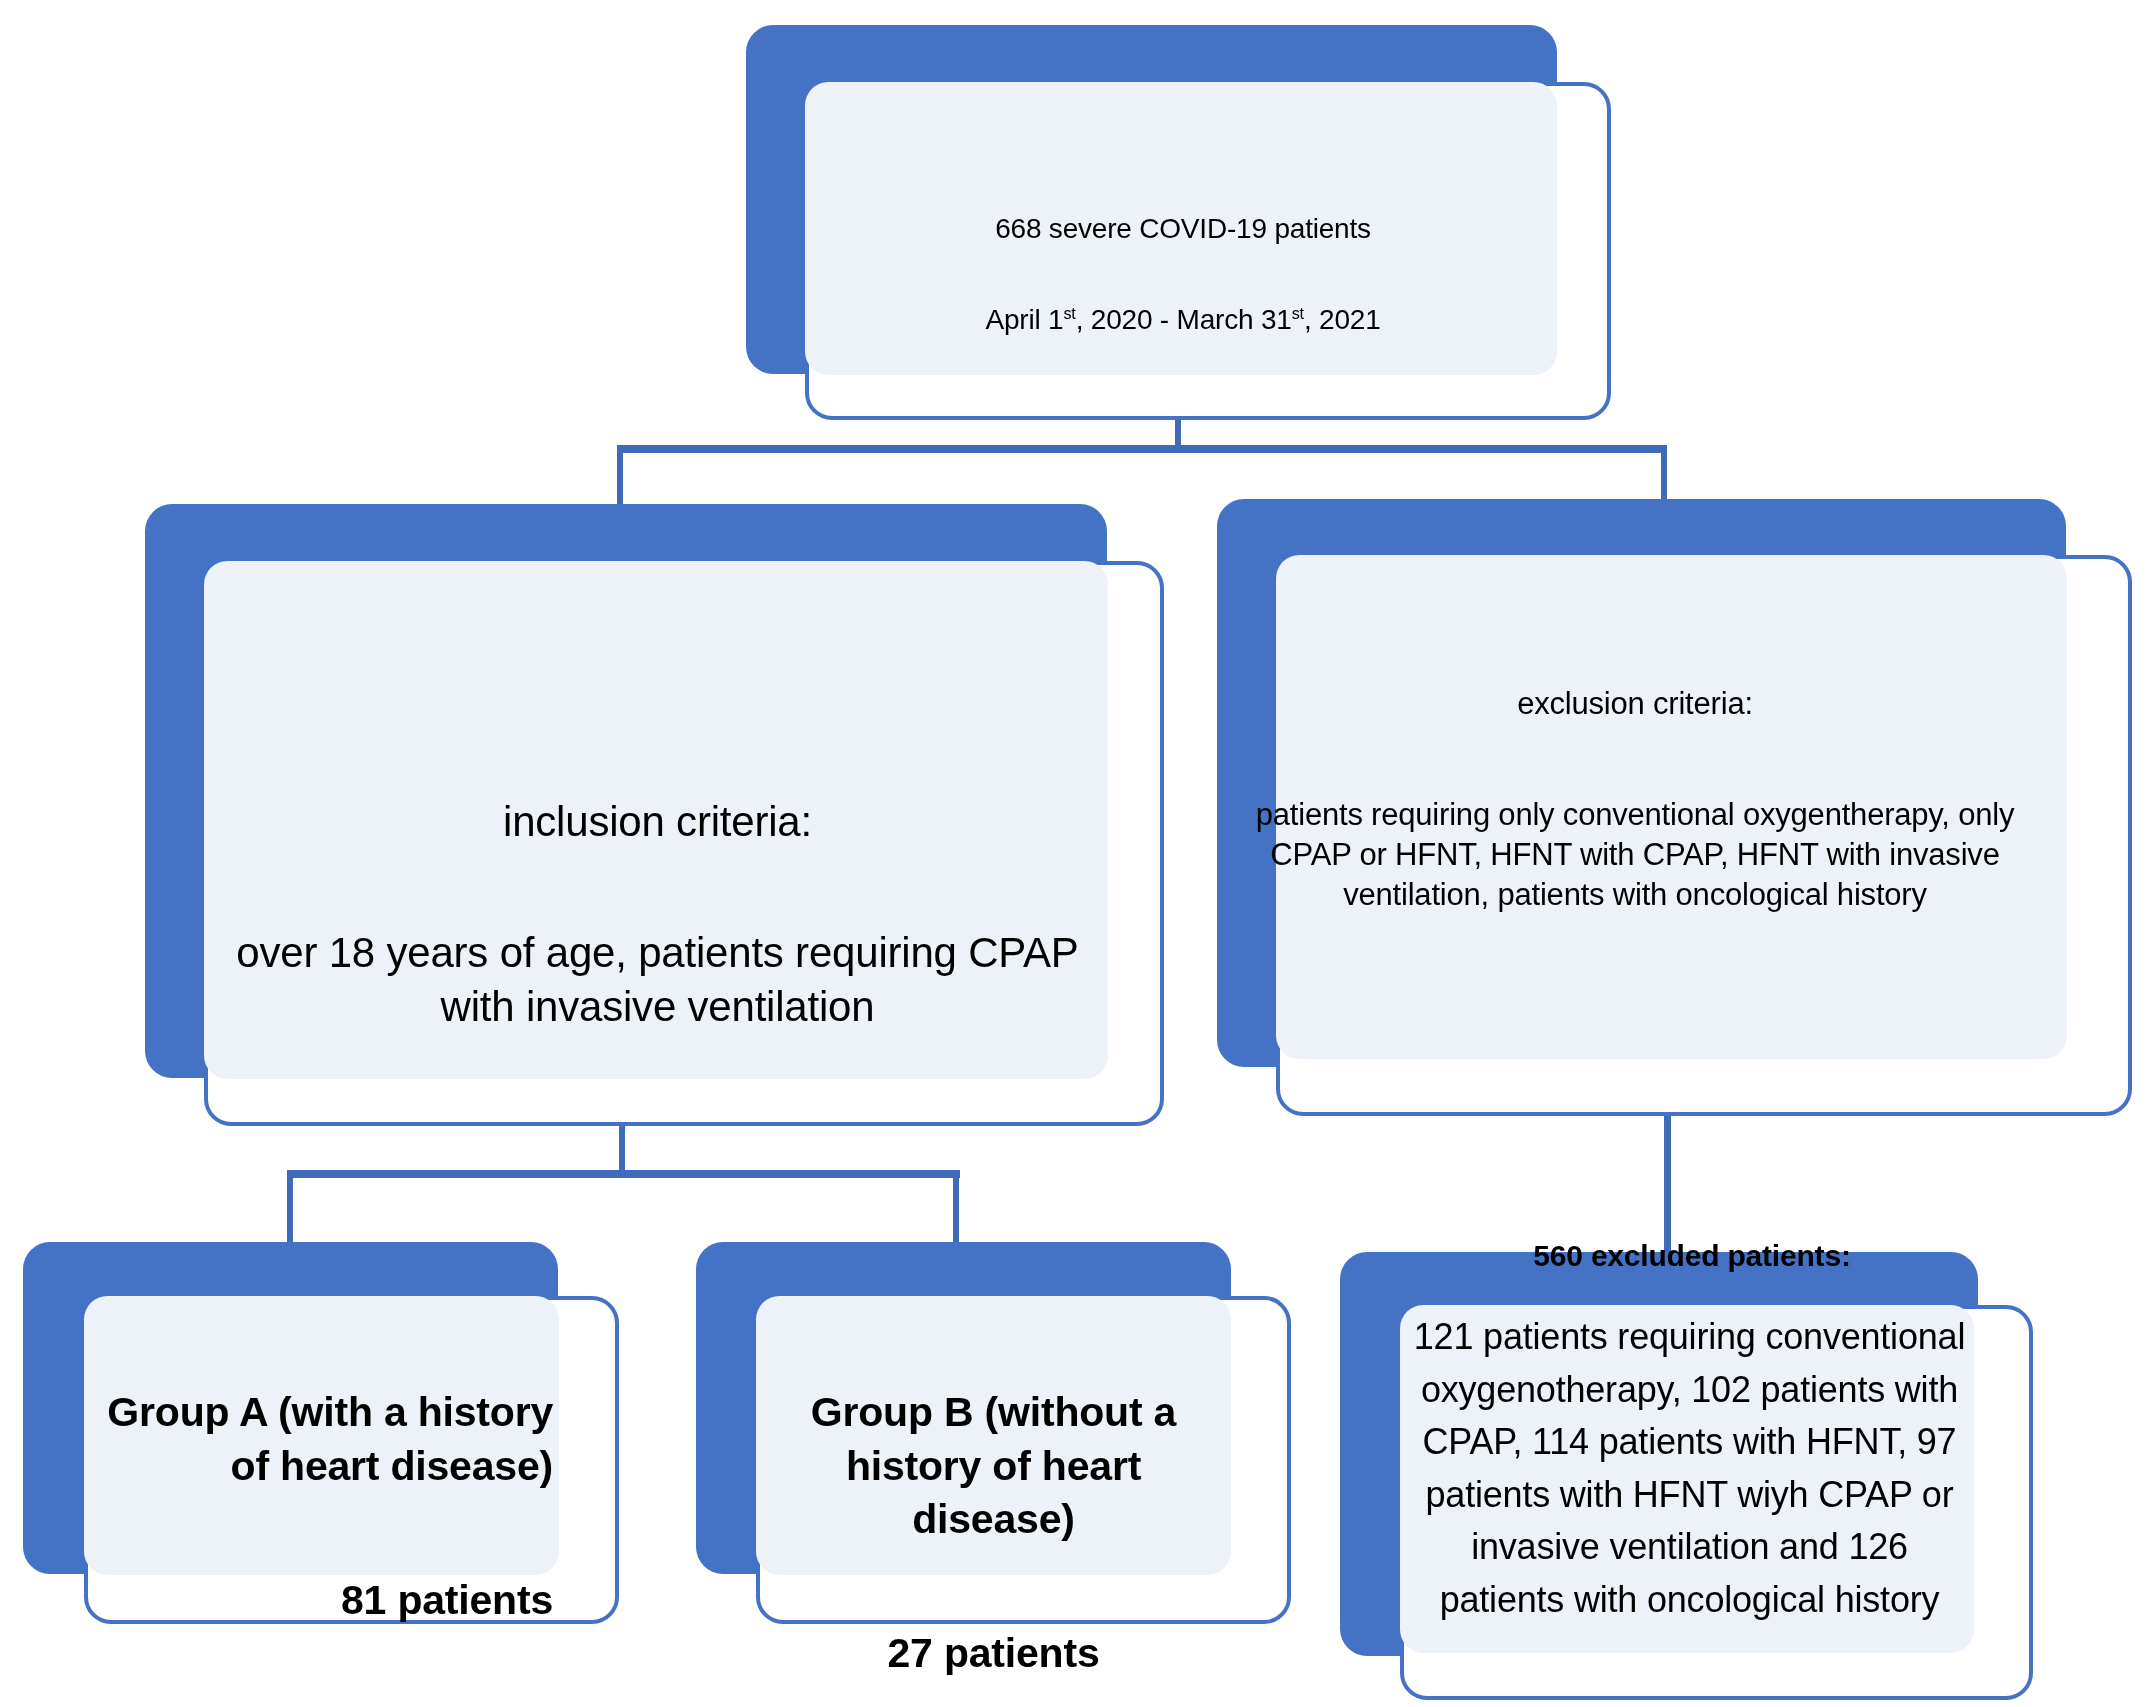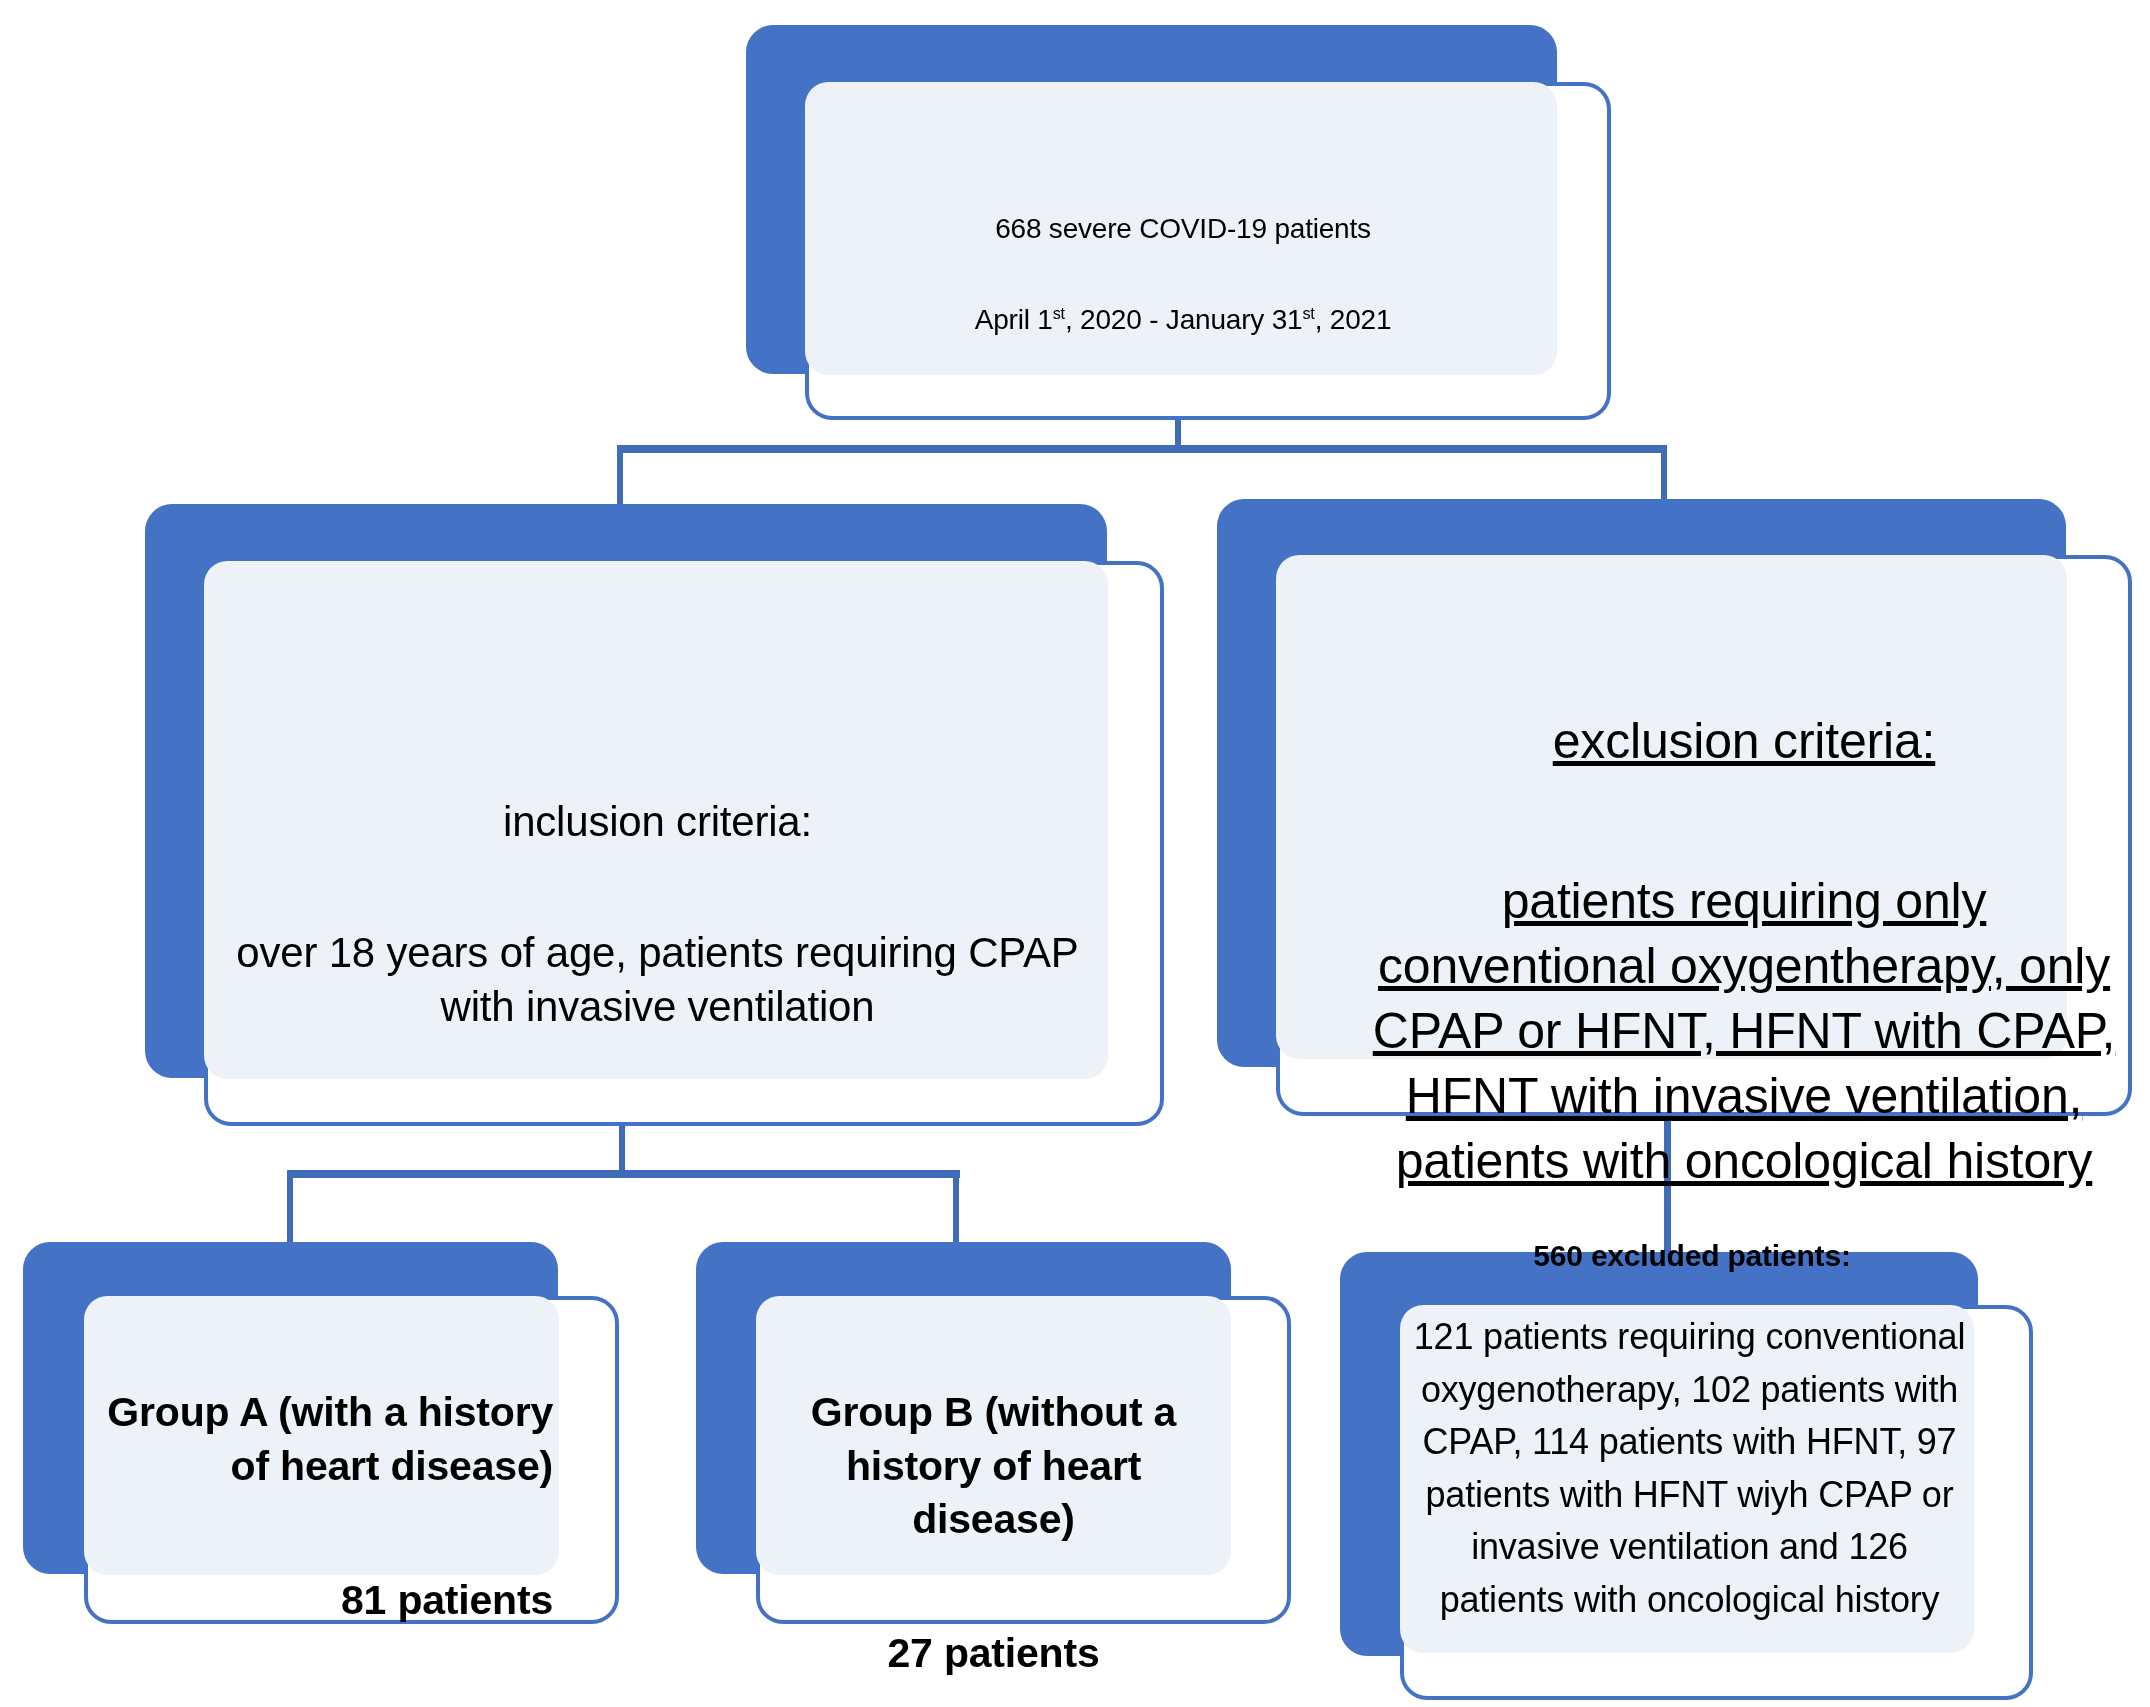--- a/index.html
+++ b/index.html
@@ -97,39 +97,39 @@
   <div class="conn conn-light" style="left:1665px; top:1048px; width:5.3px; height:70px;"></div>
 
   <div class="conn" style="left:1664px; top:1115px; width:7px; height:155px;"></div>
 
   <div class="node">
     <div class="shadow" style="left:746px; top:25px; width:811px; height:349px;"></div>
     <div class="card" style="left:805px; top:82px; width:806px; height:338px;"></div>
     <div class="panel" style="left:805px; top:82px; width:752px; height:293px;"></div>
     <div class="txt" style="left:816px; top:161px; width:734px; font-size:28px; line-height:1.62;">
       <div>668 severe COVID-19 patients</div>
-      <div><span>April 1</span><sup>st</sup><span>, 2020 - January 31</span><sup>st</sup><span>, 2021</span></div>
+      <div><span>April 1</span><sup>st</sup><span>, 2020 - March 31</span><sup>st</sup><span>, 2021</span></div>
     </div>
   </div>
 
   <div class="node">
     <div class="shadow" style="left:145px; top:504px; width:962px; height:574px;"></div>
     <div class="card" style="left:204px; top:561px; width:960px; height:565px;"></div>
     <div class="panel" style="left:204px; top:561px; width:904px; height:518px;"></div>
     <div class="txt" style="left:217px; top:740px; width:881px; font-size:42px;">
       <div style="margin-bottom:22px;">inclusion criteria:</div>
       <div>over 18 years of age, patients requiring CPAP with invasive ventilation</div>
     </div>
   </div>
 
   <div class="node">
     <div class="shadow" style="left:1217px; top:499px; width:849px; height:568px;"></div>
     <div class="card" style="left:1276px; top:555px; width:856px; height:561px;"></div>
     <div class="panel" style="left:1276px; top:555px; width:791px; height:504px;"></div>
-    <div class="txt" style="left:1358px; top:644px; width:772px; font-size:50px;text-decoration:underline;">
+    <div class="txt" style="left:1249px; top:644px; width:772px; font-size:31px;">
       <div style="margin-bottom:30px;">exclusion criteria:</div>
       <div>patients requiring only  conventional oxygentherapy, only CPAP or HFNT, HFNT with CPAP, HFNT  with invasive ventilation, patients with oncological history</div>
     </div>
   </div>
 
   <div class="node">
     <div class="shadow" style="left:23.4px; top:1242px; width:535px; height:332px;"></div>
     <div class="card" style="left:84px; top:1296px; width:535px; height:328px;"></div>
     <div class="panel" style="left:84px; top:1296px; width:475px; height:279px;"></div>
     <div class="txt bold" style="left:91px; top:1333px; width:462px; font-size:41px;text-align:right;">

